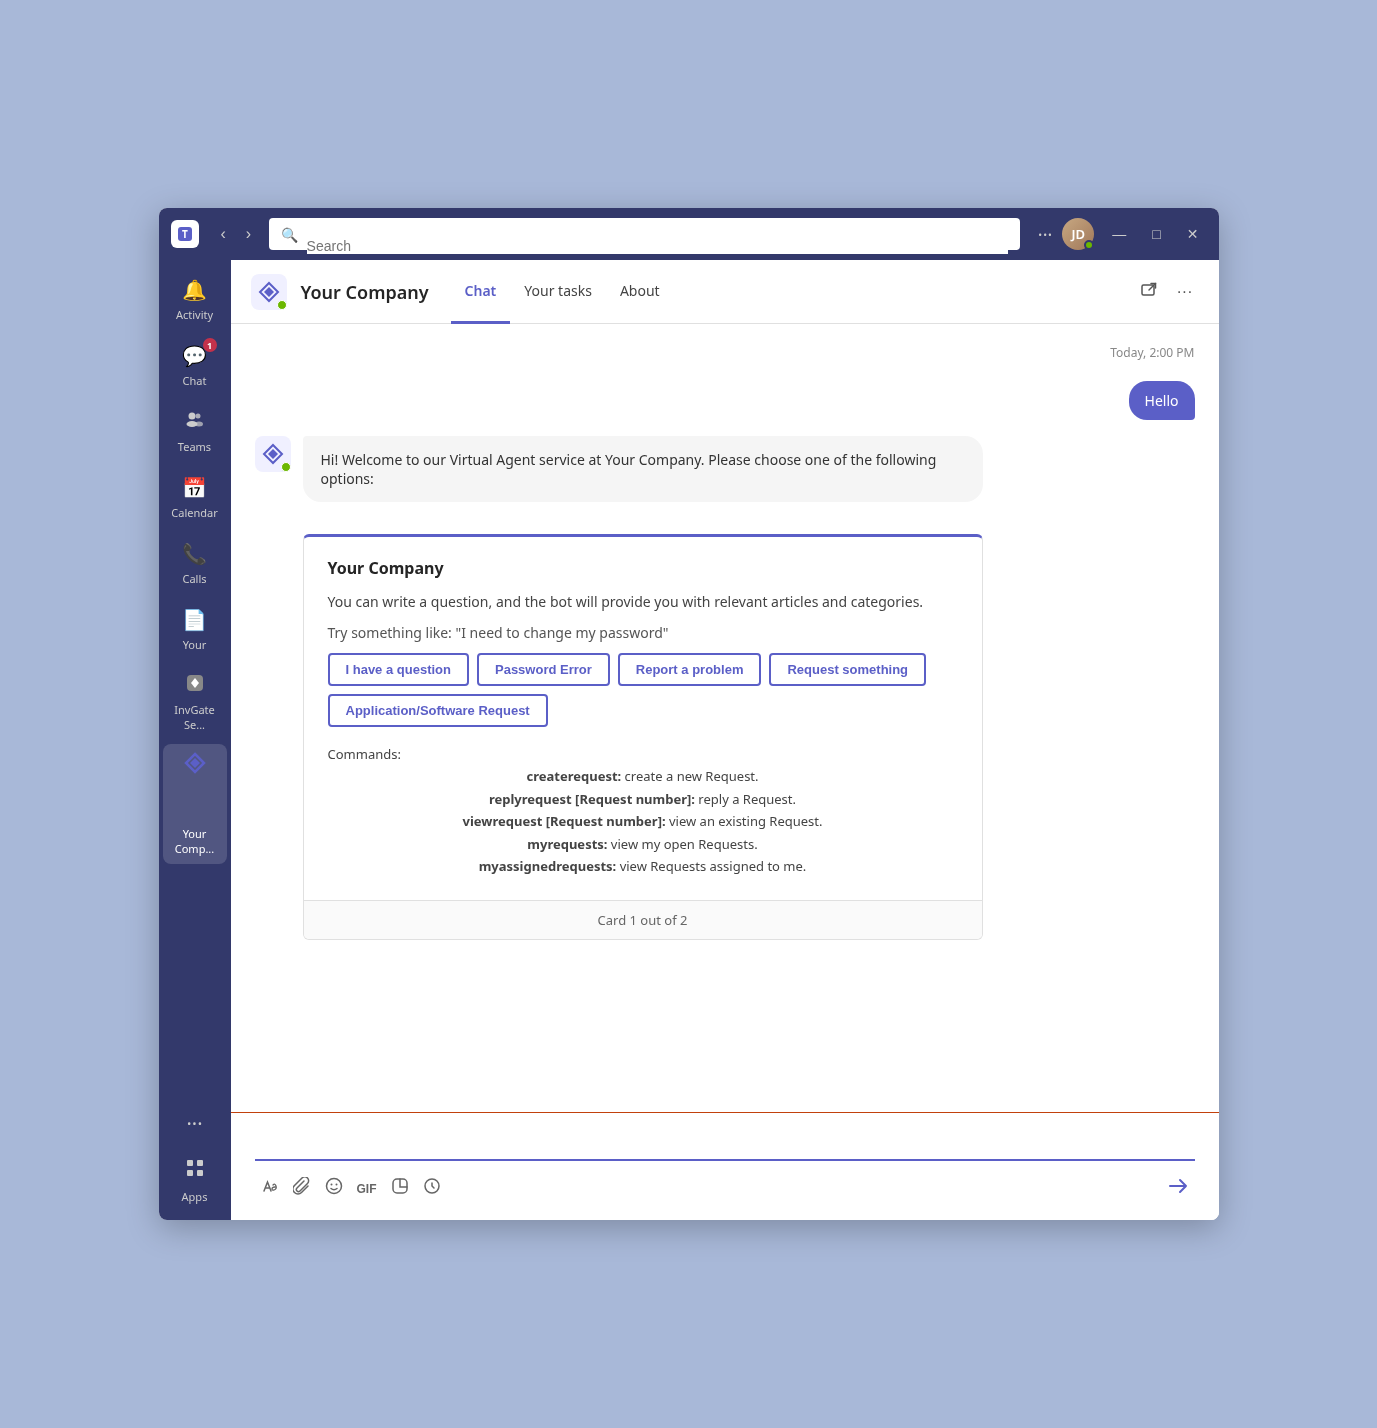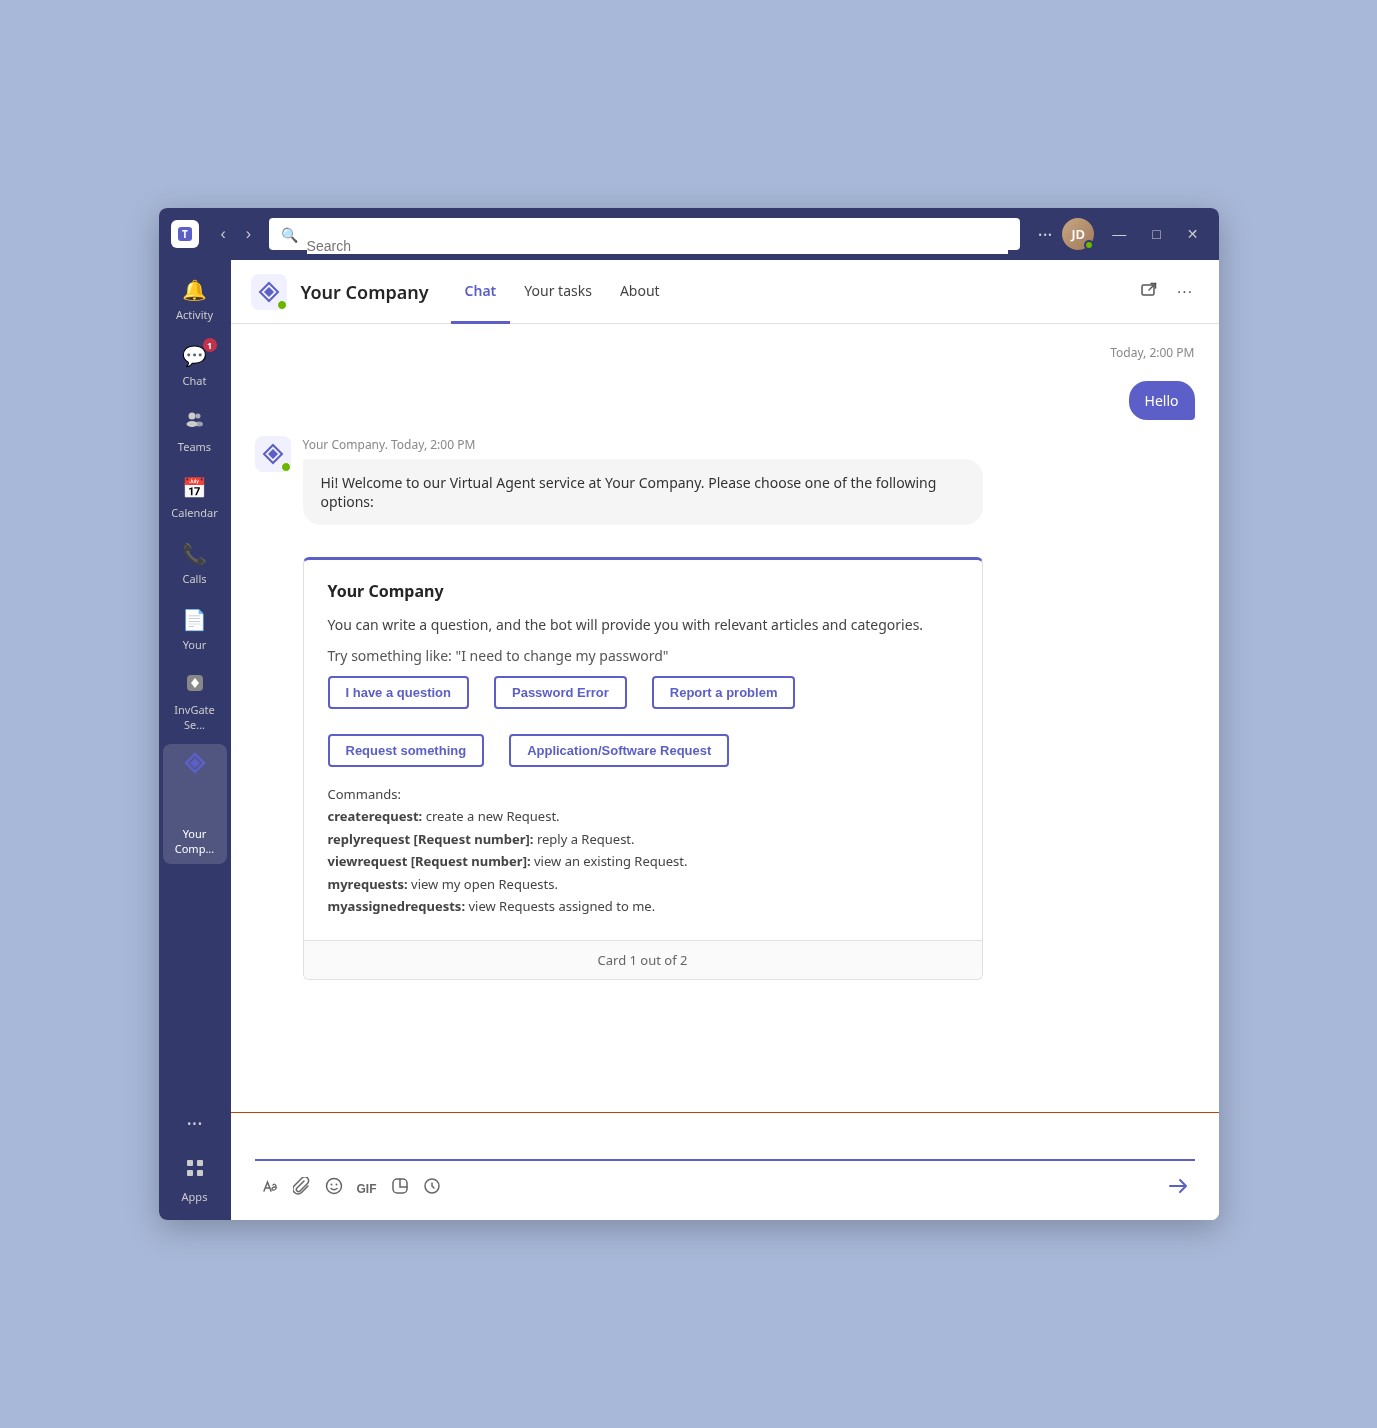--- a/index.html
+++ b/index.html
@@ -276,40 +276,40 @@
     .card-text {
       font-size: 14px; color: #444; margin-bottom: 10px; line-height: 1.5;
     }
     .card-text.hint {
       color: #555;
     }
     .suggested-label {
       font-size: 15px; font-weight: 700; color: #252525; margin: 14px 0 10px;
     }
     .card-buttons {
-      display: flex; flex-wrap: wrap; gap: 25px; margin-bottom: 18px; align-items: flex-end;
+      display: flex; flex-wrap: wrap; gap: 8px; margin-bottom: 18px; align-items: flex-end;
     }
     .card-btn {
       border: 2px solid #5b5fc7;
       background: white;
       color: #5b5fc7;
       font-size: 13px;
       font-weight: 600;
       padding: 7px 16px;
       border-radius: 4px;
       cursor: pointer;
       transition: background 0.15s;
     }
     .commands-section {
       font-size: 13px; color: #444;
     }
     .commands-label {
       font-weight: 400; margin-bottom: 4px;
     }
-    .command-line { margin-bottom: 3px; line-height: 1.5; }
+    .command-line { margin-bottom: 3px; line-height: 1.5; text-align: center; }
     .command-line strong { font-weight: 700; }
     .card-footer {
       border-top: 1px solid #e0e0e0;
       padding: 10px 24px;
       text-align: center;
       font-size: 13px;
       color: #666;
       background: #fafafa;
     }
 
@@ -487,23 +487,20 @@
 
         <div class="bot-message-wrap">
           <div class="bot-avatar">
             <svg width="22" height="22" viewBox="0 0 22 22" fill="none">
               <polygon points="11,2 20,11 11,20 2,11" fill="none" stroke="#5b5fc7" stroke-width="2"></polygon>
               <polygon points="11,6 16,11 11,16 6,11" fill="#5b5fc7"></polygon>
             </svg>
             <div class="bot-avatar-status"></div>
           </div>
           <div class="bot-message-content">
-            <div class="bot-sender-time">
-              <span>Your Company</span>. <span>Today, 2:00 PM</span>
-            </div>
             <div class="bot-bubble">Hi! Welcome to our Virtual Agent service at Your Company. Please choose one of the following options:</div>
           </div>
         </div>
 
         <div class="card">
           <div class="card-body">
             <div class="card-title">Your Company</div>
             <div class="card-text">You can write a question, and the bot will provide you with relevant articles and categories.</div>
             <div class="card-text hint">Try something like: "I need to change my password"</div>
             <div class="card-buttons">

